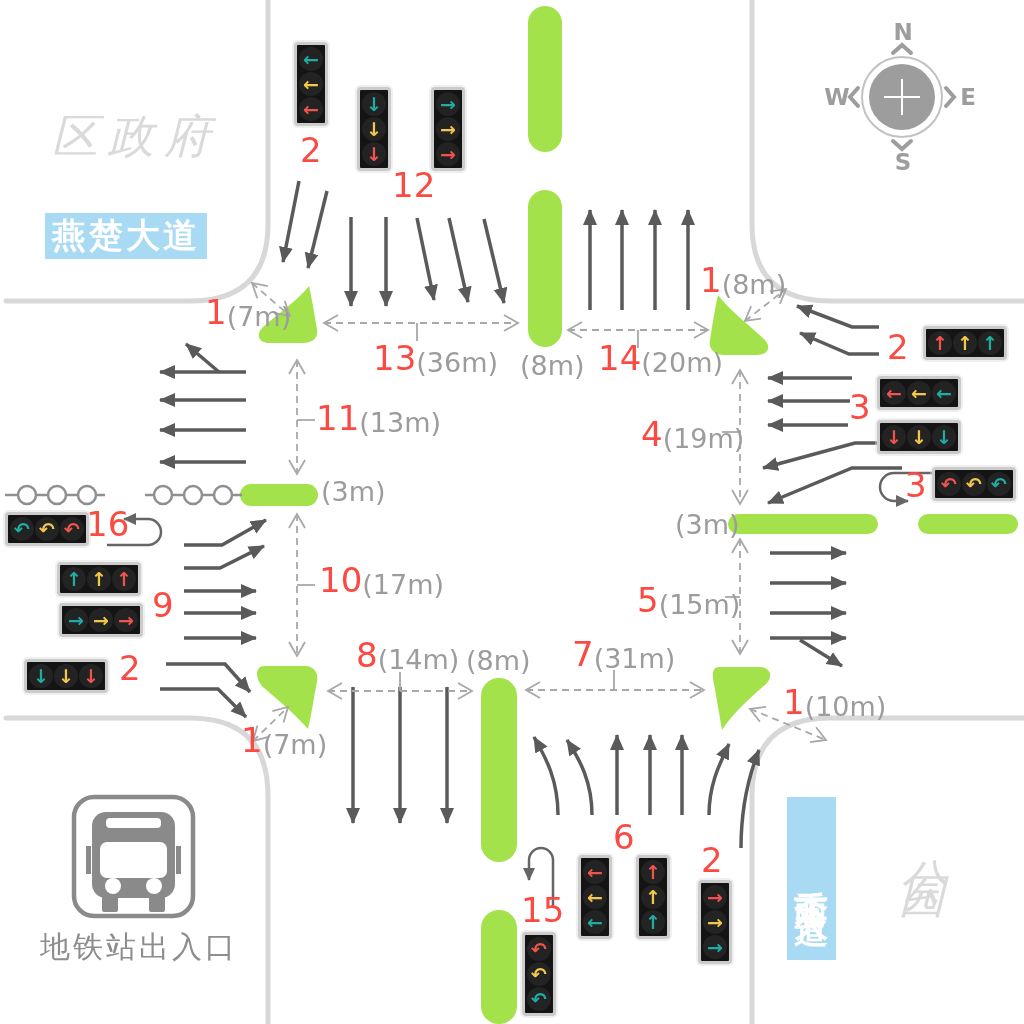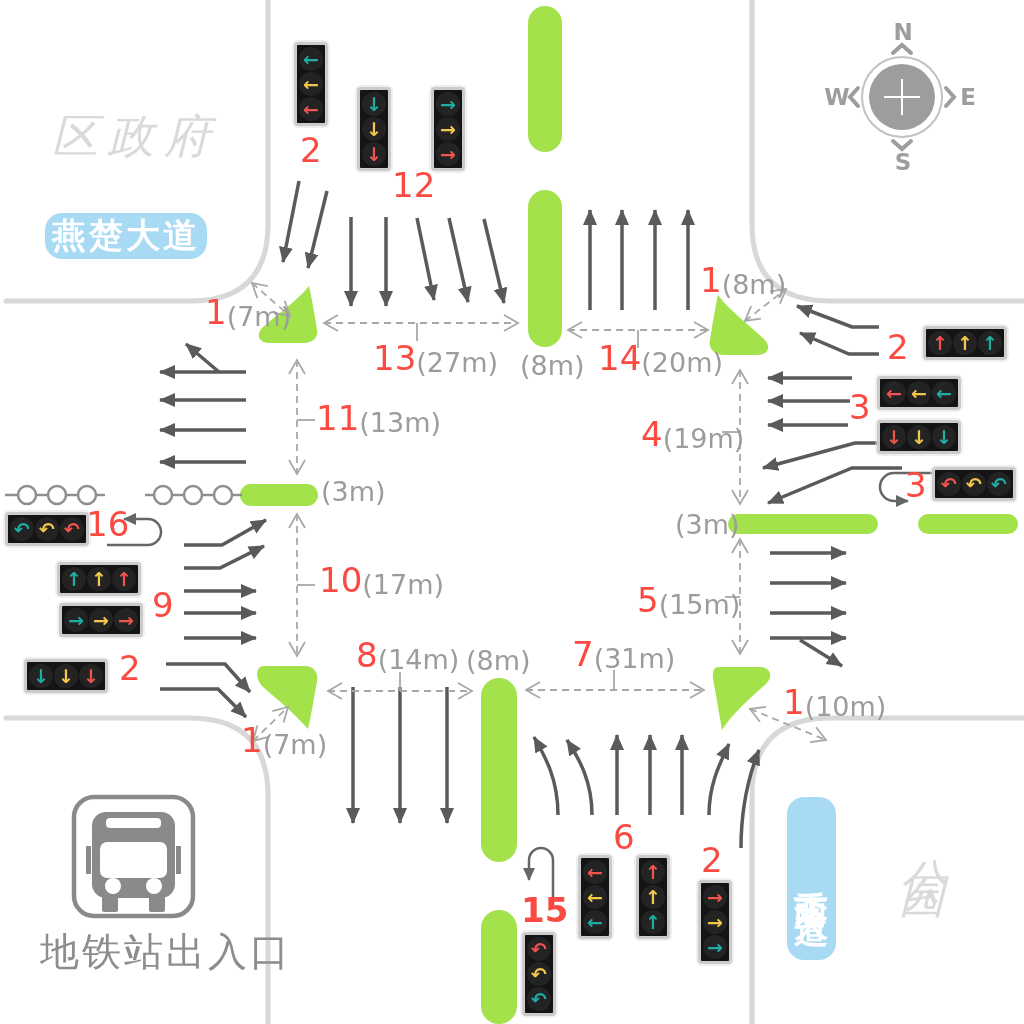--- a/index.html
+++ b/index.html
@@ -15,24 +15,24 @@
        border-radius:4px;display:flex;gap:1px;padding:2px;box-shadow:0 0 0 2px rgba(220,220,220,.45);}
   .sig.v{flex-direction:column;width:34px;height:84px;}
   .sig.h{flex-direction:row;width:84px;height:34px;}
   .lamp{width:24px;height:24px;border-radius:50%;background:#232323;display:flex;
         align-items:center;justify-content:center;font-weight:bold;font-size:19px;flex:0 0 auto;
         font-family:"DejaVu Sans",sans-serif;}
   
   .area{position:absolute;color:#dadada;font-size:46px;letter-spacing:10px;line-height:1.15;font-style:italic;}
   .area.vert{writing-mode:vertical-rl;letter-spacing:18px;}
   
-  .badge{position:absolute;background:#a9daf3;color:#fff;font-weight:bold;border-radius:17px;
+  .badge{position:absolute;background:#a9daf3;color:#fff;font-weight:bold;border-radius:0;
          display:flex;align-items:center;justify-content:center;font-size:34px;letter-spacing:3px;}
   .badge.vert{writing-mode:vertical-rl;letter-spacing:8px;}
-  .caption{position:absolute;color:#8d8d8d;font-size:39px;letter-spacing:3px;line-height:1;}
+  .caption{position:absolute;color:#8d8d8d;font-size:30px;letter-spacing:3px;line-height:1;}
 </style>
 </head>
 <body>
 
 <div id="stage">
 
   <svg id="base-svg" width="1024" height="1024" viewBox="0 0 1024 1024">
     <defs>
       <marker id="ah" markerUnits="userSpaceOnUse" markerWidth="20" markerHeight="16" refX="15" refY="7" orient="auto">
         <path d="M0,0 L16,7 L0,14 Z" fill="#5a5a5a"></path>
@@ -203,21 +203,21 @@
 
   <div class="badge" style="left:45px;top:213px;width:162px;height:46px;">燕楚大道</div>
   <div class="badge vert" style="left:787px;top:797px;width:49px;height:163px;">秀丽大道</div>
 
   <div class="caption" style="left:40px;top:932px;">地铁站出入口</div>
 
   <div id="labels-layer">
       <div class="lbl" style="left: 300px; top: 133px;"><span class="n">2</span></div>
       <div class="lbl" style="left: 392px; top: 168px;"><span class="n">12</span></div>
       <div class="lbl" style="left: 205px; top: 295px;"><span class="n">1</span><span class="u">(7m)</span></div>
-      <div class="lbl" style="left: 373px; top: 341px;"><span class="n">13</span><span class="u">(27m)</span></div>
+      <div class="lbl" style="left: 373px; top: 341px;"><span class="n">13</span><span class="u">(36m)</span></div>
       <div class="lbl" style="left: 598px; top: 341px;"><span class="n">14</span><span class="u">(20m)</span></div>
       <div class="lbl" style="left: 700px; top: 263px;"><span class="n">1</span><span class="u">(8m)</span></div>
       <div class="lbl" style="left: 520px; top: 350px;"><span class="u">(8m)</span></div>
       <div class="lbl" style="left: 887px; top: 330px;"><span class="n">2</span></div>
       <div class="lbl" style="left: 849px; top: 390px;"><span class="n">3</span></div>
       <div class="lbl" style="left: 641px; top: 417px;"><span class="n">4</span><span class="u">(19m)</span></div>
       <div class="lbl" style="left: 316px; top: 401px;"><span class="n">11</span><span class="u">(13m)</span></div>
       <div class="lbl" style="left: 321px; top: 476px;"><span class="u">(3m)</span></div>
       <div class="lbl" style="left: 905px; top: 468px;"><span class="n">3</span></div>
       <div class="lbl" style="left: 675px; top: 509px;"><span class="u">(3m)</span></div>
@@ -226,21 +226,21 @@
       <div class="lbl" style="left: 152px; top: 588px;"><span class="n">9</span></div>
       <div class="lbl" style="left: 637px; top: 583px;"><span class="n">5</span><span class="u">(15m)</span></div>
       <div class="lbl" style="left: 466px; top: 645px;"><span class="u">(8m)</span></div>
       <div class="lbl" style="left: 356px; top: 638px;"><span class="n">8</span><span class="u">(14m)</span></div>
       <div class="lbl" style="left: 572px; top: 637px;"><span class="n">7</span><span class="u">(31m)</span></div>
       <div class="lbl" style="left: 119px; top: 651px;"><span class="n">2</span></div>
       <div class="lbl" style="left: 241px; top: 723px;"><span class="n">1</span><span class="u">(7m)</span></div>
       <div class="lbl" style="left: 770px; top: 685px; margin-left: 13px;"><span class="n">1</span><span class="u">(10m)</span></div>
       <div class="lbl" style="left: 613px; top: 820px;"><span class="n">6</span></div>
       <div class="lbl" style="left: 701px; top: 843px;"><span class="n">2</span></div>
-      <div class="lbl" style="left: 521px; top: 893px; font-weight: bold;"><span class="n">15</span></div>
+      <div class="lbl" style="left: 521px; top: 893px;"><span class="n">15</span></div>
     </div>
   <div id="signals-layer">
       <div class="sig v" style="left: 294px; top: 42px;">
         <span class="lamp" style="color: rgb(31, 173, 163);">←</span>
         <span class="lamp" style="color: rgb(242, 199, 75);">←</span>
         <span class="lamp" style="color: rgb(240, 84, 79);">←</span>
       </div>
       <div class="sig v" style="left: 357px; top: 87px;">
         <span class="lamp" style="color: rgb(31, 173, 163);">↓</span>
         <span class="lamp" style="color: rgb(242, 199, 75);">↓</span>

